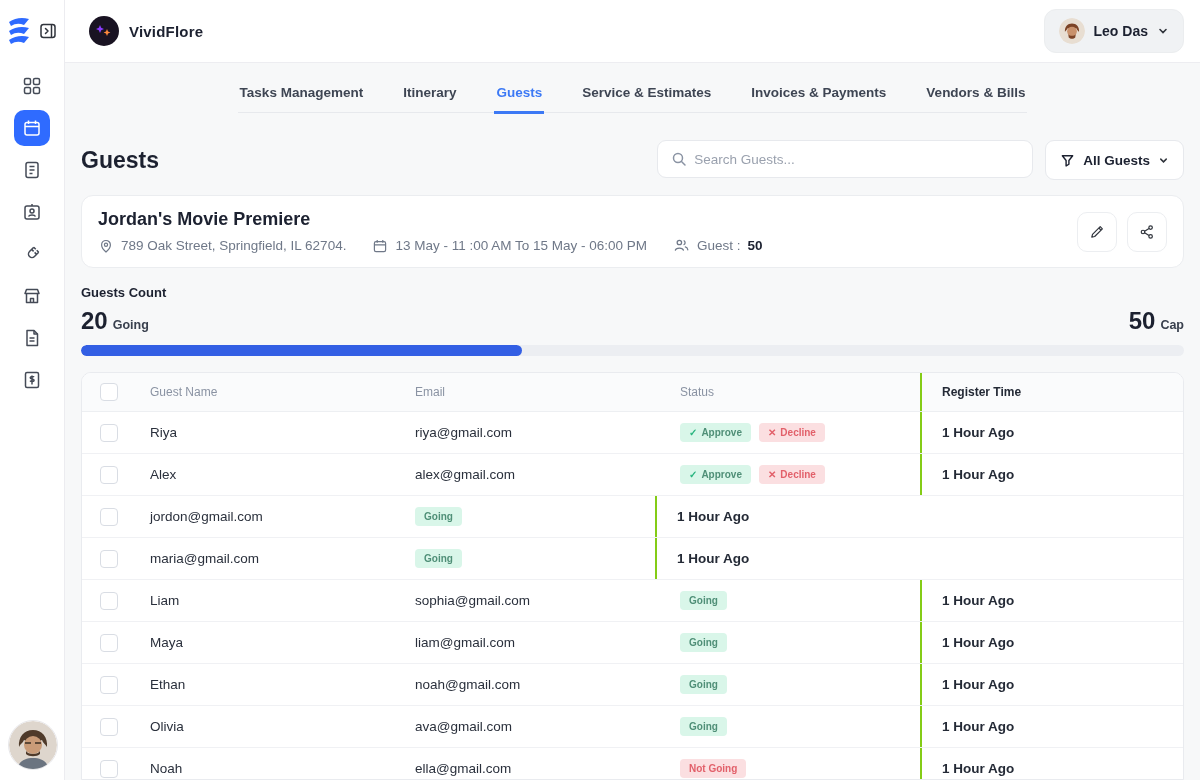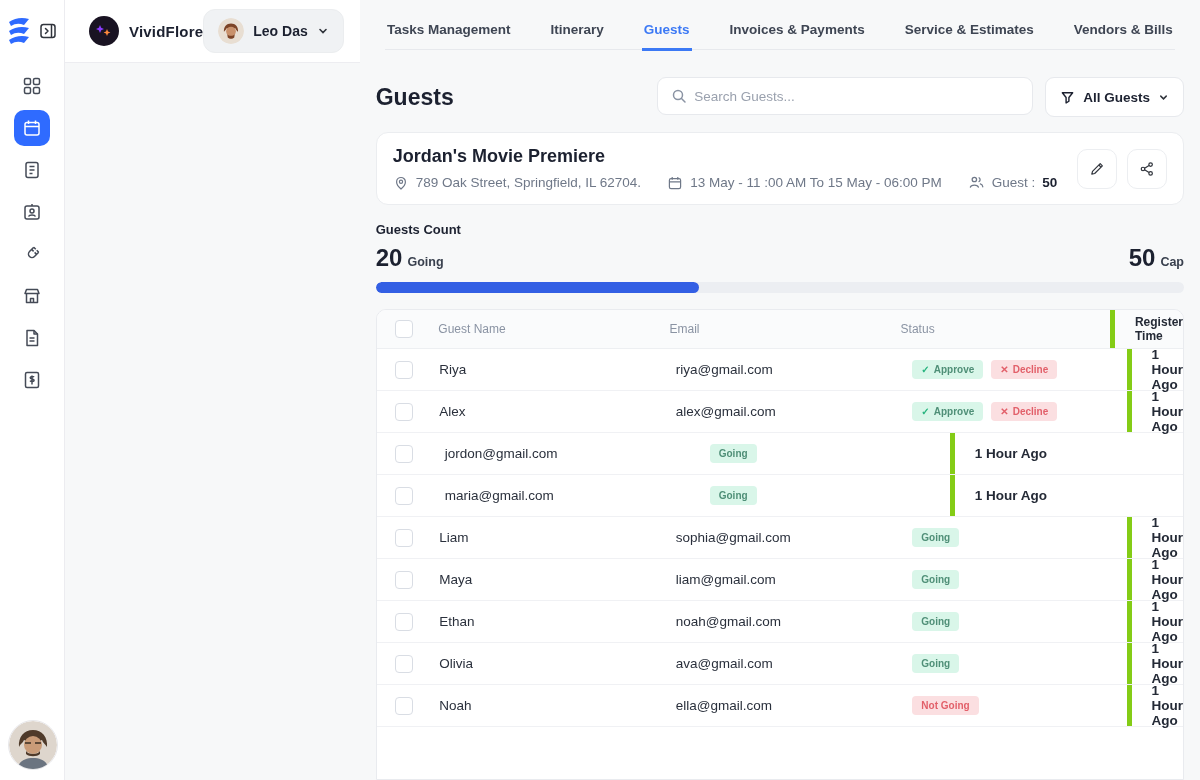--- a/index.html
+++ b/index.html
@@ -11,21 +11,21 @@
   
   .sidebar{width:64px;background:#fff;border-right:1px solid #ececf0;position:relative;
     display:flex;flex-direction:column;align-items:center;flex-shrink:0}
   .side-top{display:flex;align-items:center;gap:5px;margin-top:16px}
   .side-nav{margin-top:22px;display:flex;flex-direction:column;align-items:center;gap:6px}
   .nav-btn{width:36px;height:36px;display:grid;place-items:center;border-radius:10px;cursor:pointer}
   .nav-btn.active{background:#2f6bff}
   .side-avatar{position:absolute;left:8px;bottom:10px;width:48px;height:48px;border-radius:50%;
     overflow:hidden;border:1px solid #e7e7ea;cursor:pointer}
   
-  .main{flex:1;display:flex;min-width:0}
+  .main{flex:1;display:flex;flex-direction:column;min-width:0}
   .topbar{height:62px;background:#fff;border-bottom:1px solid #ededf1;display:flex;
     align-items:center;justify-content:space-between;padding:0 16px 0 24px;flex-shrink:0}
   .brand{display:flex;align-items:center;gap:10px}
   .brand-logo{width:30px;height:30px;border-radius:50%;background:#191322;display:grid;place-items:center}
   .brand-name{font-size:15px;font-weight:700;letter-spacing:.2px}
   .user-pill{background:#f0f2f4;border:1px solid #ebedef;border-radius:12px;height:42px;
     padding:0 14px;display:flex;align-items:center;gap:9px;cursor:pointer}
   .user-avatar{width:26px;height:26px;border-radius:50%;overflow:hidden}
   .user-name{font-size:14px;font-weight:700}
   
@@ -68,21 +68,21 @@
   .table-card{margin-top:16px;background:#fff;border:1px solid #e9ebef;border-radius:10px 10px 0 0;
     flex:1;overflow:hidden;display:flex;flex-direction:column}
   .thead{display:flex;align-items:center;height:38px;background:#fafbfc;border-bottom:1px solid #edeff2;
     color:#8a93a3;font-size:12px;flex-shrink:0}
   .trow{display:flex;align-items:center;height:41px;border-bottom:1px solid #f0f1f4;font-size:13.5px;
     flex-shrink:0;background:#fff}
   .c-check{width:68px;padding-left:18px;box-sizing:border-box;display:flex;align-items:center}
   .c-name{width:265px;font-weight:500;color:#2a303c}
   .c-email{width:265px;color:#2a303c}
   .c-status{width:240px;display:flex;gap:8px;align-items:center}
-  .c-time{flex:1;border-left:5px solid #84cc16;padding-left:20px;align-self:stretch;
+  .c-time{flex:1;border-left:2px solid #84cc16;padding-left:20px;align-self:stretch;
     display:flex;align-items:center;font-weight:600;color:#242a36}
   .thead .c-name,.thead .c-email,.thead .c-status{font-weight:400;color:#8a93a3}
   .checkbox{width:16px;height:16px;border:1.5px solid #d9dde4;border-radius:4px;background:#fff;cursor:pointer}
   .badge{font-size:10px;font-weight:600;padding:4px 9px;border-radius:4px;display:inline-flex;
     align-items:center;gap:4px;white-space:nowrap}
   .badge.approve,.badge.going{background:#d9f6e9;color:#4f8f77}
   .badge.decline,.badge.not-going{background:#fbdfe1;color:#e2606a}
   .badge.approve,.badge.decline{cursor:pointer}
   .badge .glyph-check{color:#27b47e}
   .badge .glyph-cross{color:#e2606a}
@@ -206,22 +206,22 @@
     </div>
   </header>
 
   <div class="content">
 
     <div class="tabs-wrap">
       <div class="tabs" id="tabs">
           <div class="tab">Tasks Management</div>
           <div class="tab">Itinerary</div>
           <div class="tab active">Guests</div>
+          <div class="tab">Service &amp; Estimates</div>
           <div class="tab">Invoices &amp; Payments</div>
-          <div class="tab">Service &amp; Estimates</div>
           <div class="tab">Vendors &amp; Bills</div>
         </div>
     </div>
 
     <div class="title-row">
       <h1 class="page-title" style="margin:0">Guests</h1>
       <div class="title-actions">
         <div class="search-box">
           <svg width="16" height="16" viewBox="0 0 16 16" fill="none" stroke="#8a93a3" stroke-width="1.5" stroke-linecap="round">
             <circle cx="7" cy="7" r="4.5"></circle>

